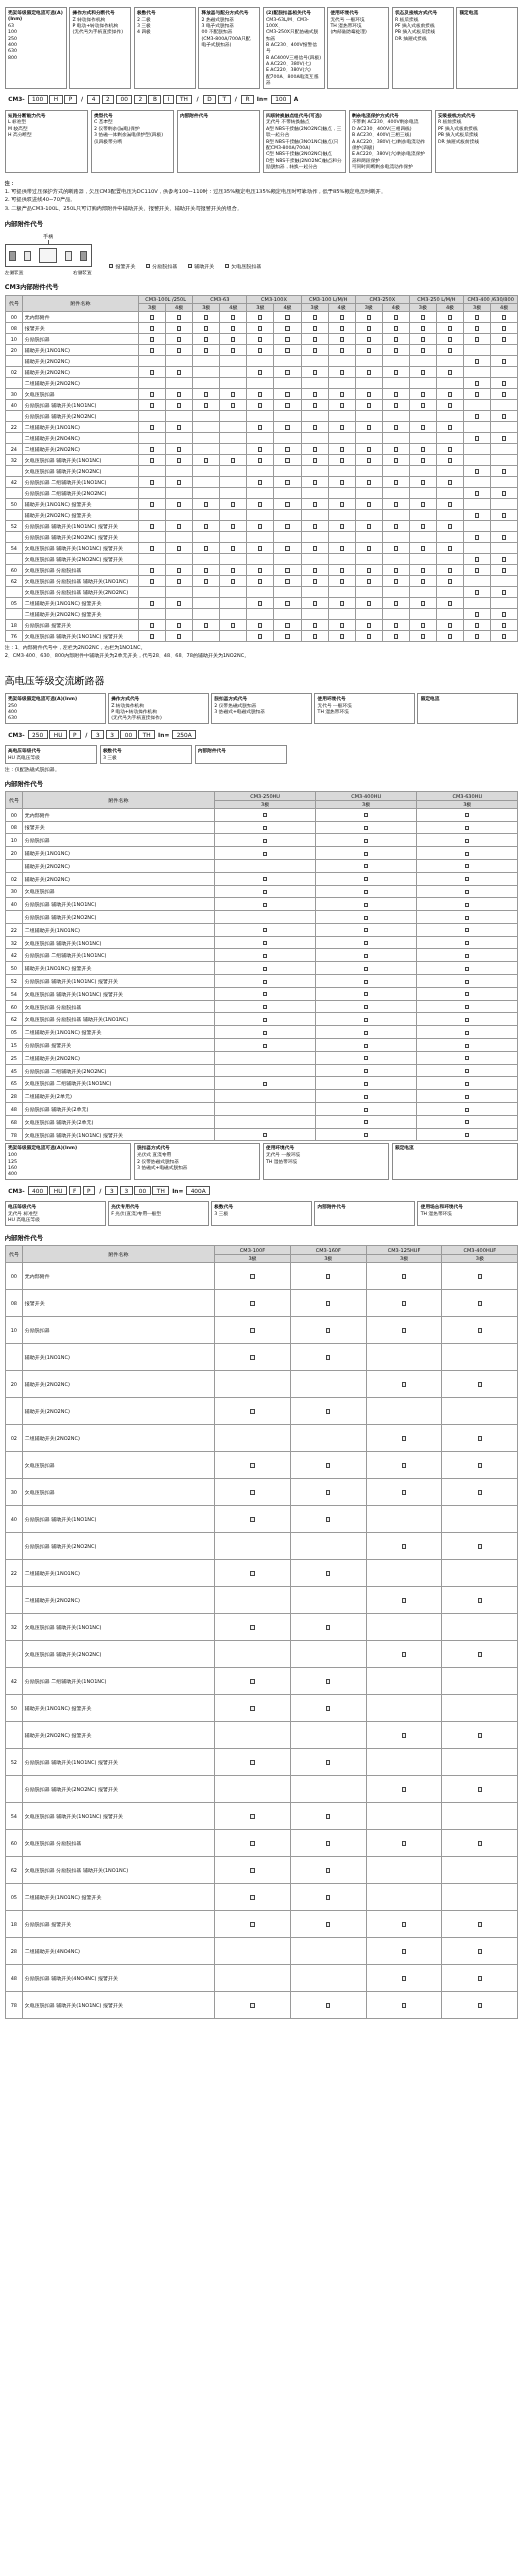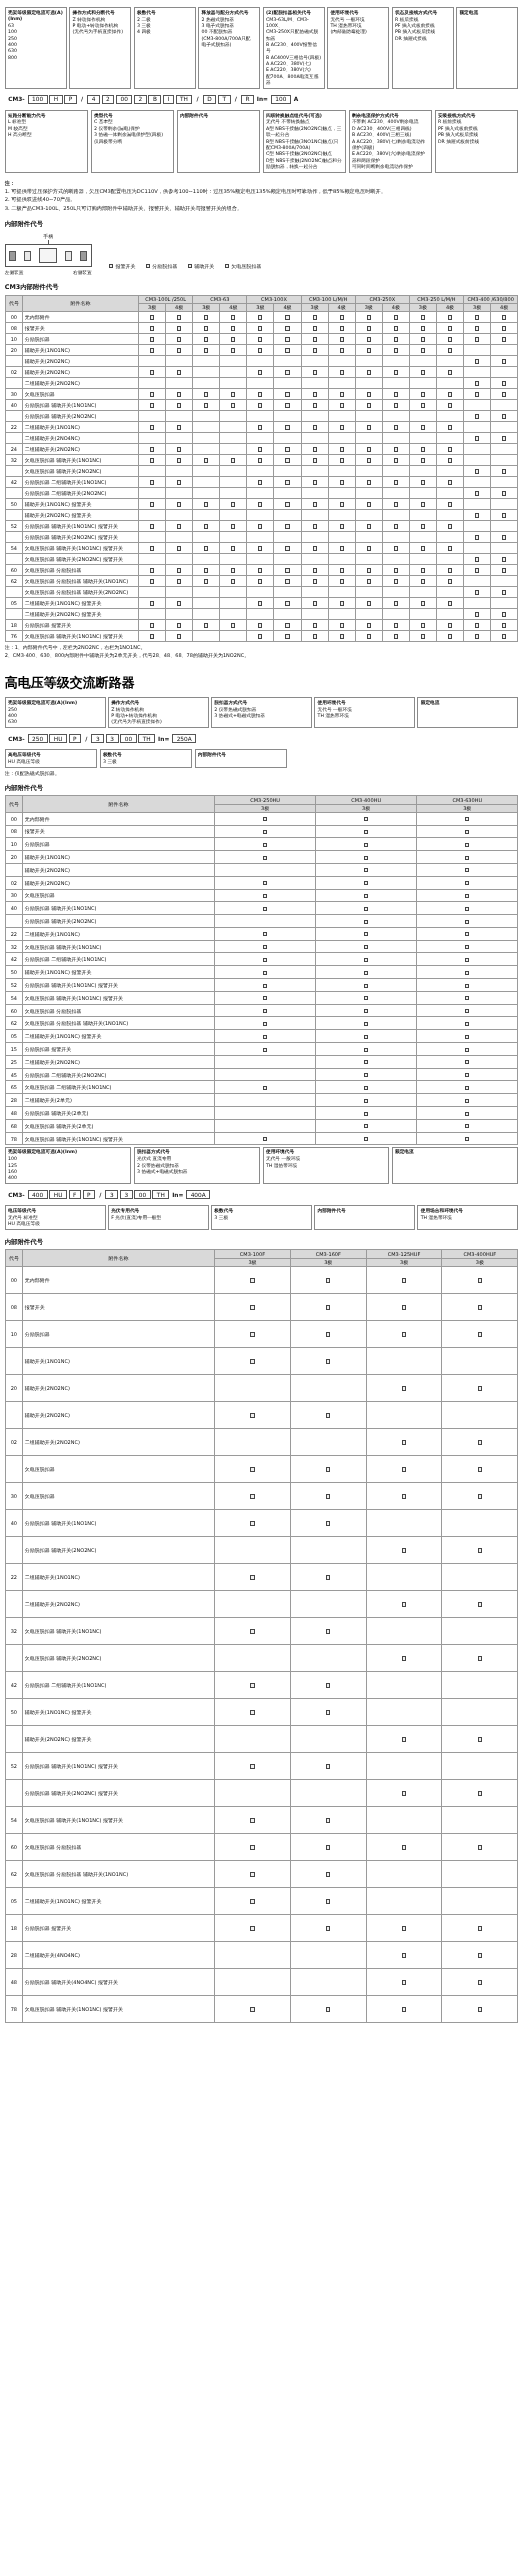--- a/index.html
+++ b/index.html
@@ -10,21 +10,21 @@
   
   .boxrow { display:flex; align-items:stretch; gap:2.3px; margin:1.2px 0; }
   .box { border:0.6px solid #8a8a8a; padding:1.7px 2.3px; font-size:4.7px; line-height:1.35; flex:1 1 0; background:#fff; }
   .box-title { font-weight:bold; margin-bottom:0.6px; }
   .box-line { white-space:normal; }
   .segrow { display:flex; align-items:center; gap:1.7px; margin:5.8px 0; padding-left:2.3px; flex-wrap:wrap; }
   .seg { border:0.6px solid #555; padding:0.6px 3.5px; font-size:5.8px; min-width:7px; text-align:center; background:#fff; }
   .seg.plain { border:none; padding:0.6px 1.2px; font-weight:bold; }
 
   
-  h2.sec { font-size:13px; font-weight:bold; margin:15px 0 4.7px; color:#000; }
+  h2.sec { font-size:10px; font-weight:normal; margin:15px 0 4.7px; color:#000; }
   .sub-label { font-size:6.4px; font-weight:bold; margin:8.1px 0 2.3px; }
   .notes { font-size:5.2px; line-height:1.6; margin:5.8px 0; }
   .notes .note-label { font-weight:bold; }
   .footnote { font-size:5px; line-height:1.5; margin:2.3px 0 5.8px; }
   .hv-note { font-size:5px; margin:2.3px 0 4.7px; }
 
   
   .acc-flex { display:flex; align-items:flex-end; gap:17.4px; margin:3.5px 0 8.1px; }
   .breaker-sketch { text-align:center; }
   .handle-label { font-size:5px; margin-bottom:1.2px; }

